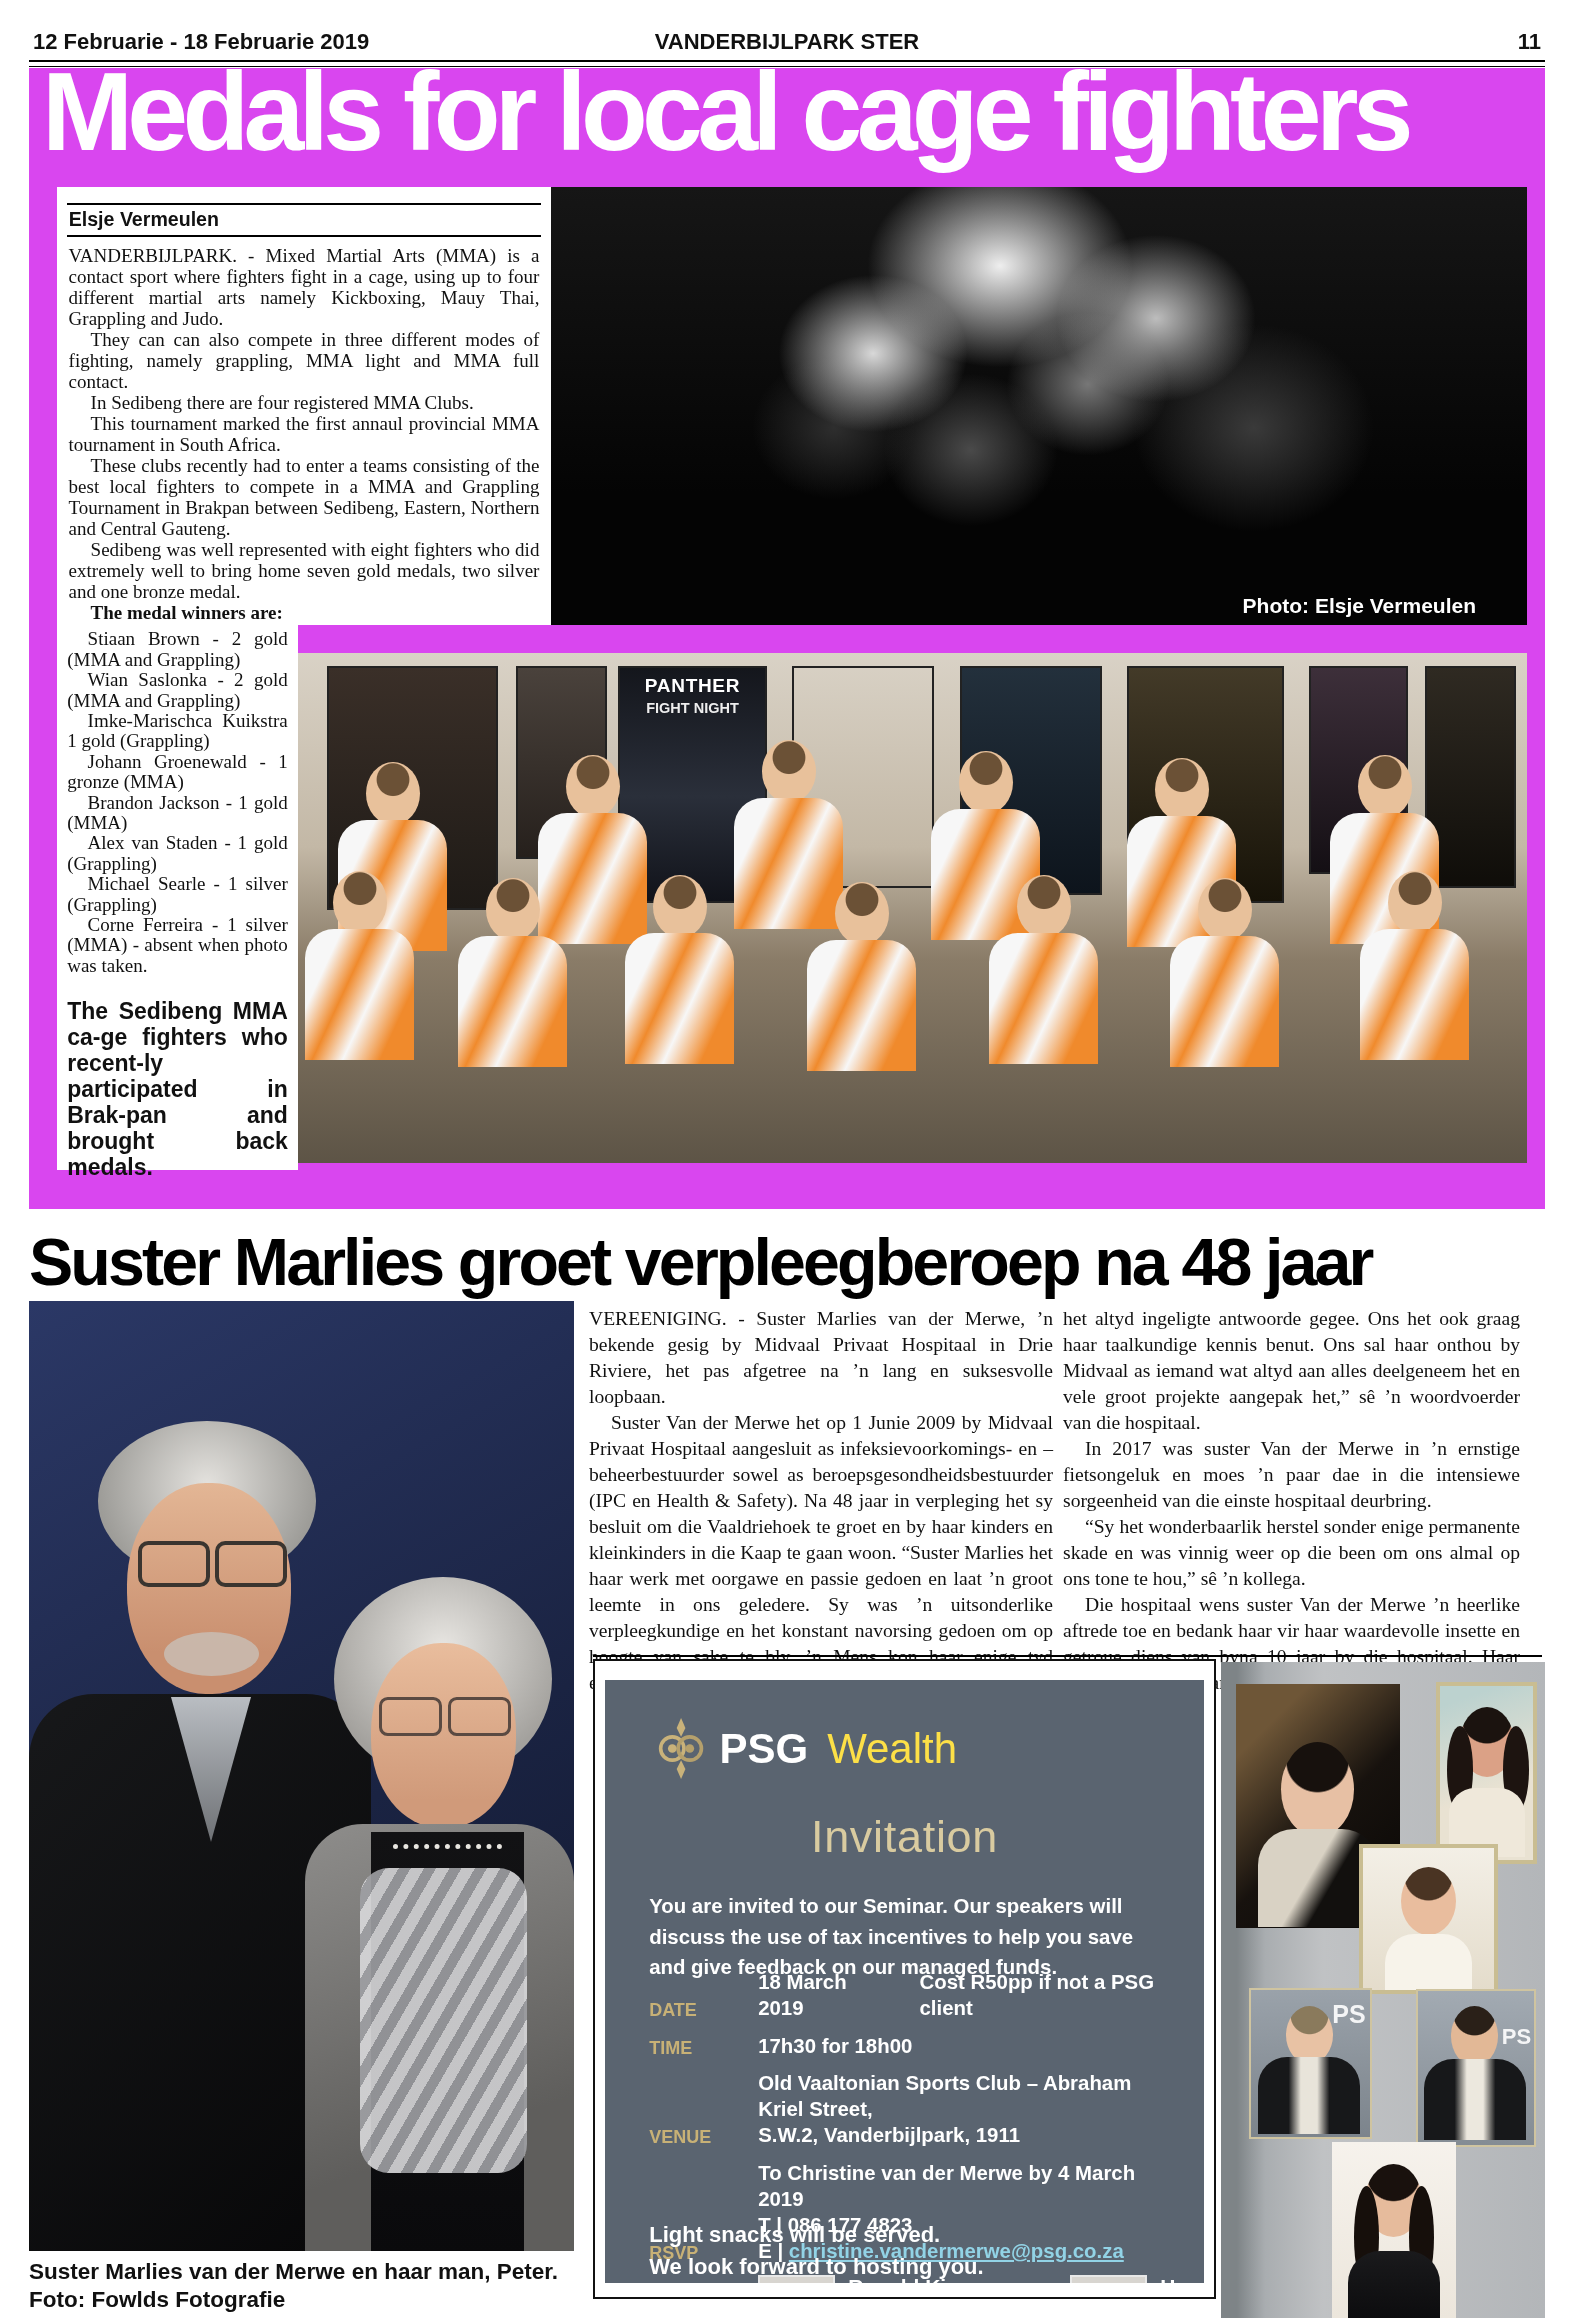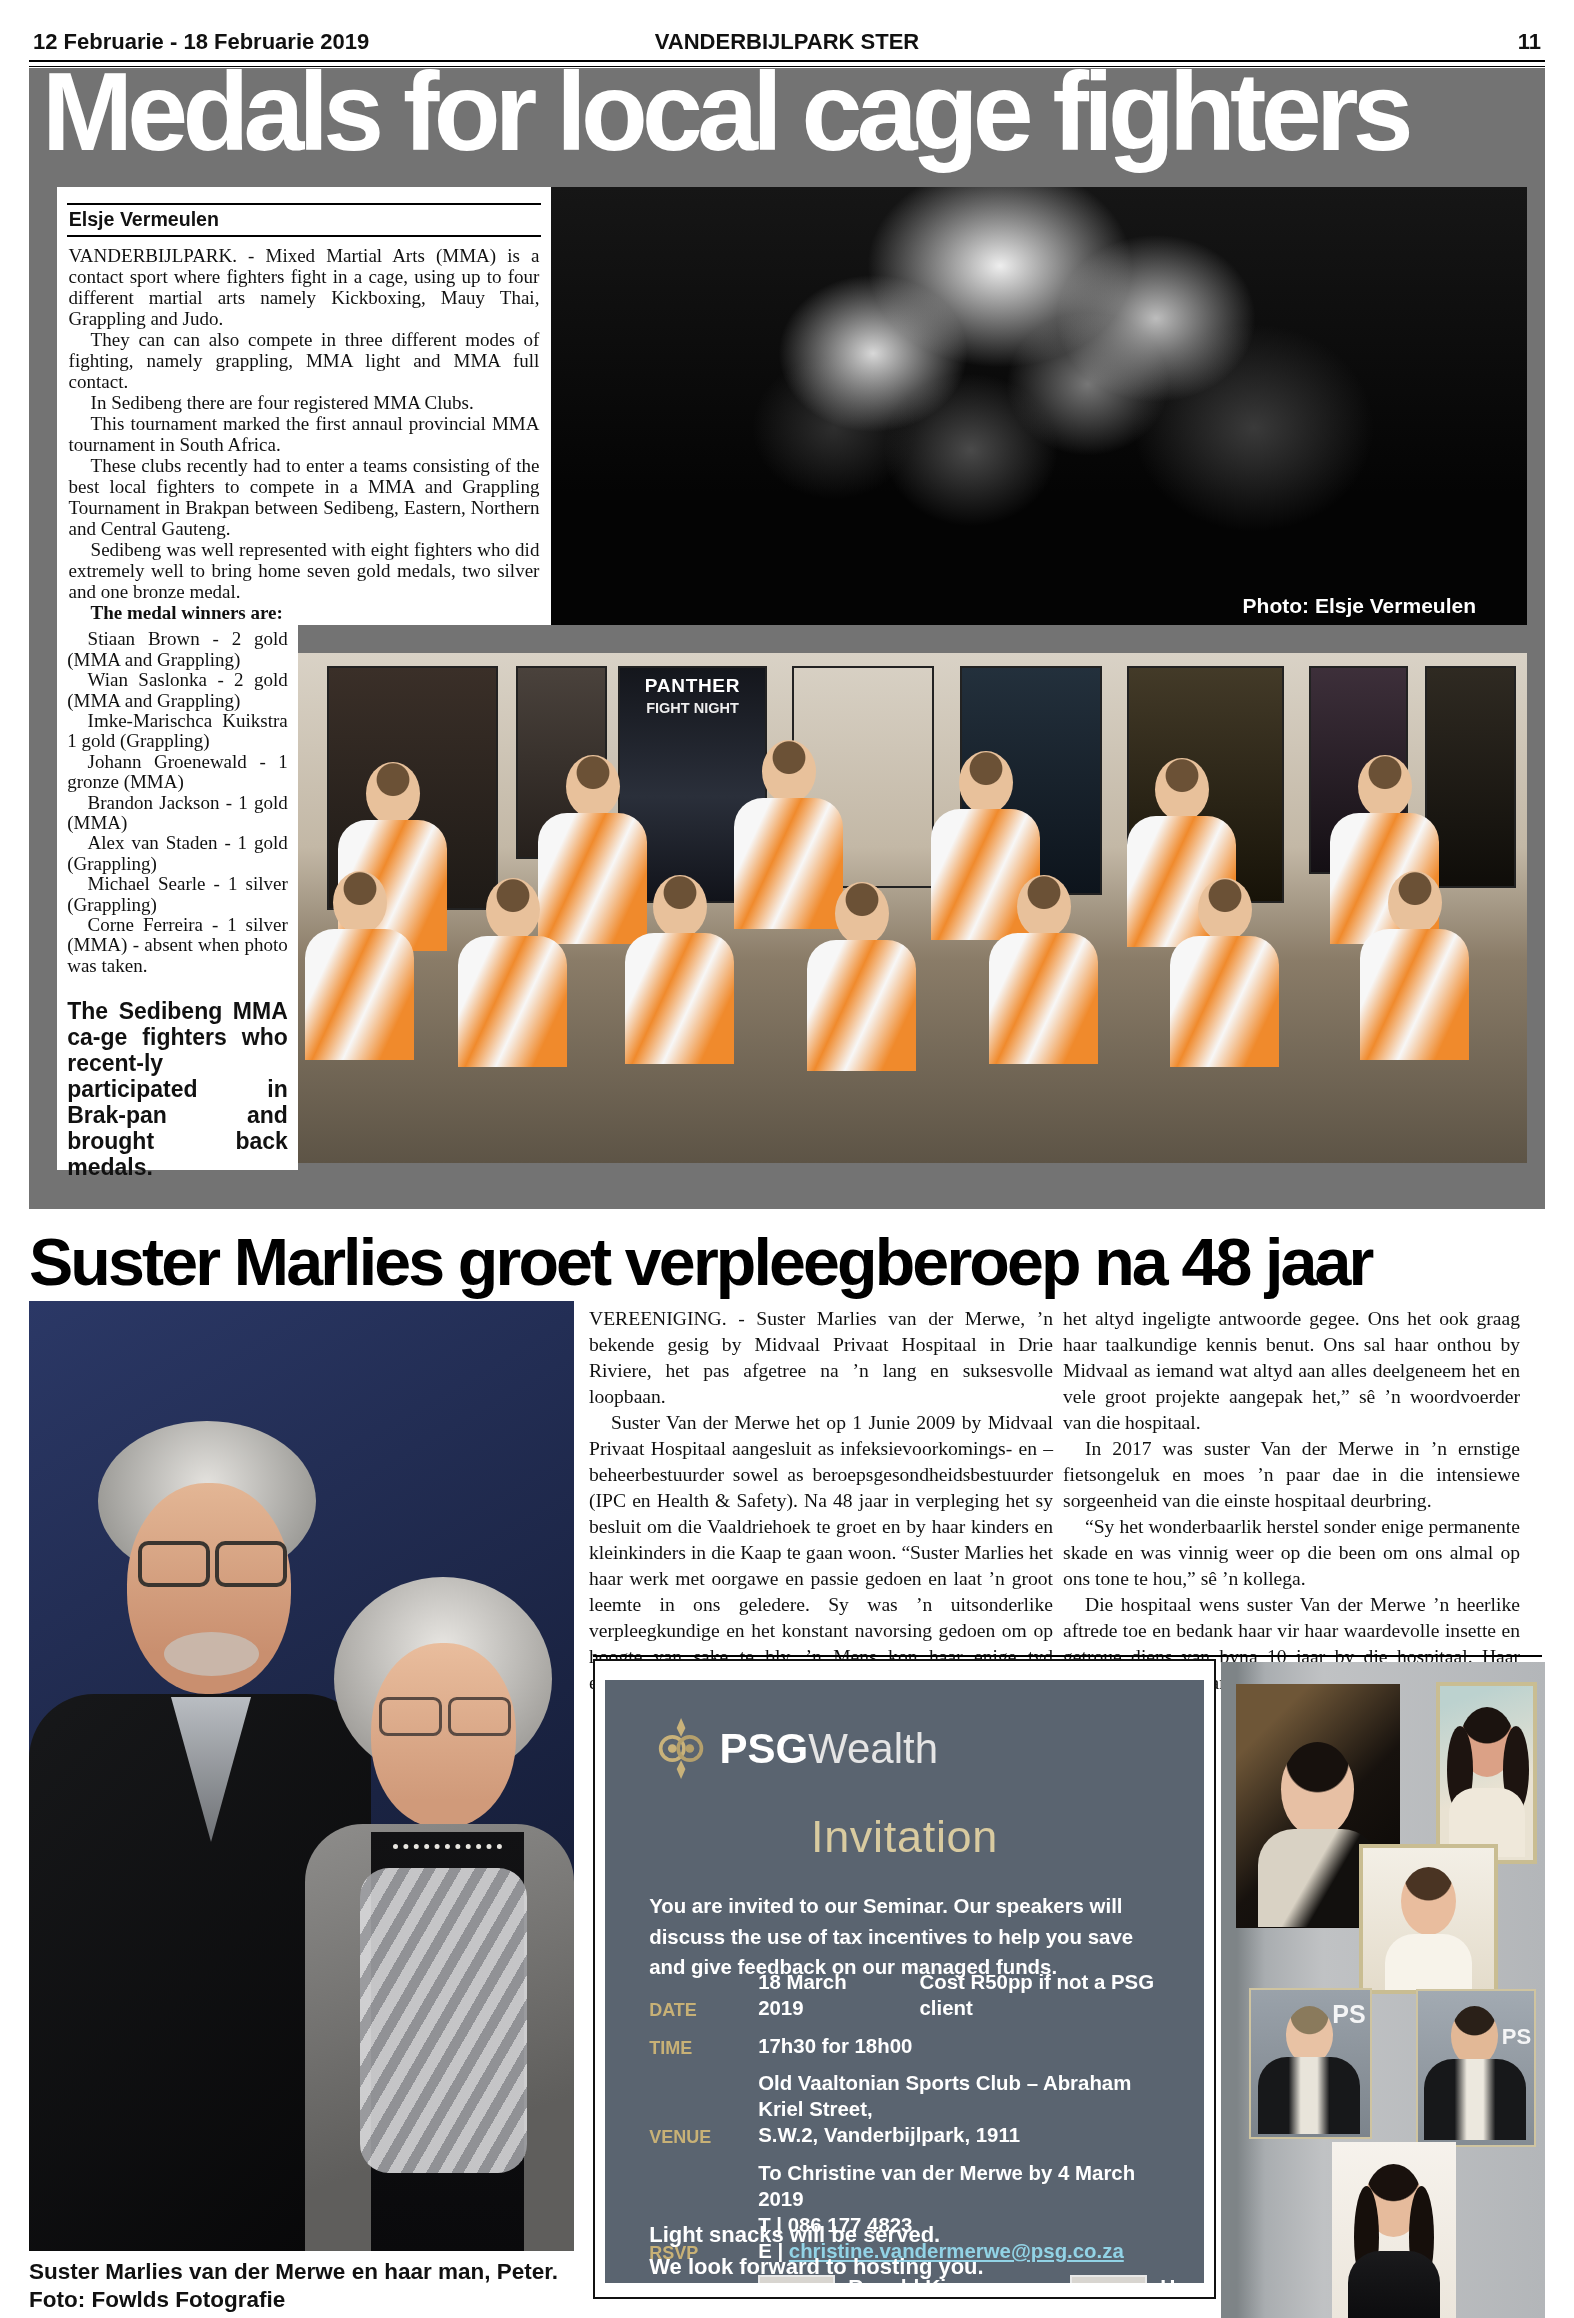--- a/index.html
+++ b/index.html
@@ -6,21 +6,21 @@
   .page{position:relative;width:1574px;height:2319px;background:#fff;overflow:hidden;
         font-family:"Liberation Sans",sans-serif;color:#111;}
   
   .hdr{position:absolute;left:33px;right:33px;top:29px;height:26px;font-weight:bold;font-size:22px;}
   .hdr .l{position:absolute;left:0;top:0;}
   .hdr .c{position:absolute;left:0;right:0;text-align:center;top:0;}
   .hdr .r{position:absolute;right:0;top:0;}
   .hdr-rule{position:absolute;left:29px;right:29px;top:60px;height:3.6px;
             border-top:2.2px solid #000;border-bottom:0.7px solid #000;}
   
-  .sec1{position:absolute;left:29px;top:68px;width:1516px;height:1141px;background:#737373;}
+  .sec1{position:absolute;left:29px;top:68px;width:1516px;height:1141px;background:#d946ef;}
   .headline1{position:absolute;left:13px;top:-20.4px;width:1498px;color:#fff;font-weight:bold;
              font-size:111px;letter-spacing:-5.8px;white-space:nowrap;transform:scaleX(.985);
              transform-origin:left top;}
   .panelA{position:absolute;left:28px;top:119px;width:494px;height:438px;background:#fff;}
   .panelB{position:absolute;left:28px;top:557px;width:241px;height:545px;background:#fff;}
   .byline{margin:16px 10.2px 7.3px 10.2px;border-top:2.2px solid #000;border-bottom:2.2px solid #000;
           font-weight:bold;font-size:19.6px;padding:2.9px 1.5px 4.4px 1.5px;}
   .art1-body{margin:0 11.6px 0 11.6px;font-family:"Liberation Serif",serif;font-size:19px;
              line-height:21px;text-align:justify;}
   .art1-body p{margin:0;text-indent:22px;}
@@ -69,21 +69,21 @@
   .po{position:absolute;}
   
   .botrule{position:absolute;left:593px;top:1655px;width:949px;height:2.2px;background:#000;}
   .ad{position:absolute;left:593px;top:1659px;width:623px;height:640px;background:#fff;
       border:2.2px solid #111;box-sizing:border-box;}
   .adpanel{position:absolute;left:10.2px;top:19px;right:10.2px;bottom:14.5px;background:#5a6470;
            overflow:hidden;color:#fff;}
   .adlogo{position:absolute;left:44px;top:35px;height:67px;}
   .adlogo .brand{font-size:42px;vertical-align:top;line-height:67px;}
   .adlogo .b1{font-weight:bold;color:#fff;}
-  .adlogo .b2{font-weight:normal;color:#e5e5e5;margin-left:0;}
+  .adlogo .b2{font-weight:normal;color:#fde047;margin-left:19px;}
   .adtitle{position:absolute;left:0;right:0;top:131px;text-align:center;color:#d9cba0;
            font-size:45px;font-weight:normal;letter-spacing:0.7px;}
   .adintro{position:absolute;left:44px;top:211px;width:502px;font-weight:bold;font-size:20.4px;line-height:30.5px;}
   .adrows{position:absolute;left:44px;top:289px;right:29px;}
   .adrow{display:flex;margin-bottom:11.6px;align-items:flex-end;}
   .adlabel{width:109px;flex:0 0 109px;color:#c8b176;font-weight:bold;font-size:18px;padding-top:2.9px;}
   .adval{color:#fff;font-weight:bold;font-size:20.4px;line-height:26px;}
   .adcost{margin-left:40px;}
   .adlink{color:#92d3e6;text-decoration:underline;font-weight:bold;}
   .speakers{display:flex;gap:40px;}

